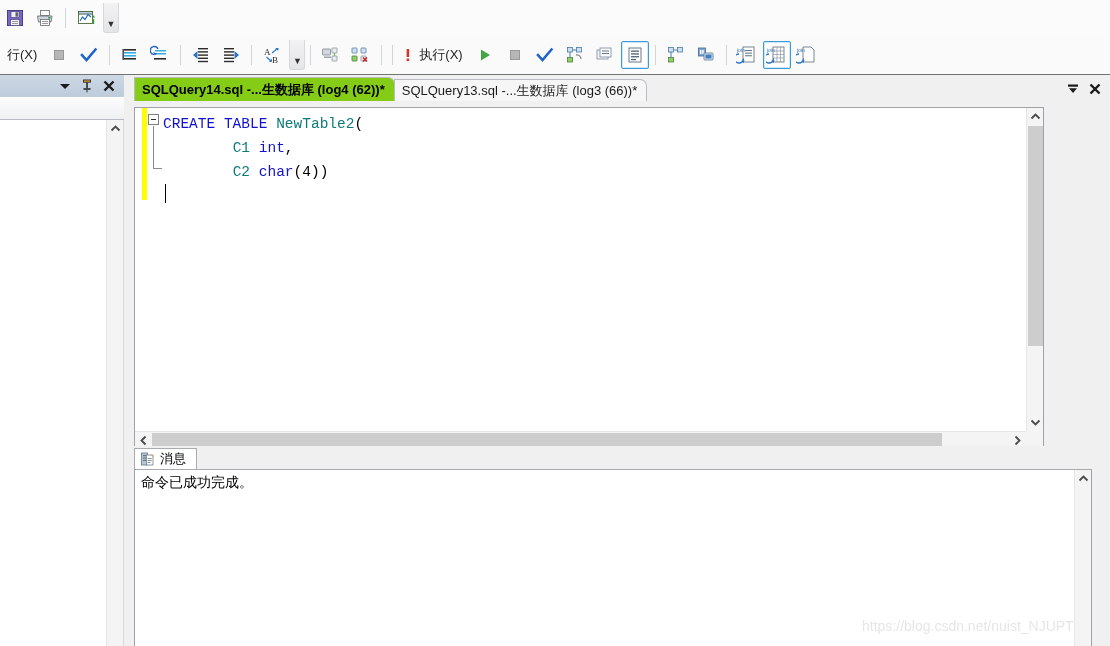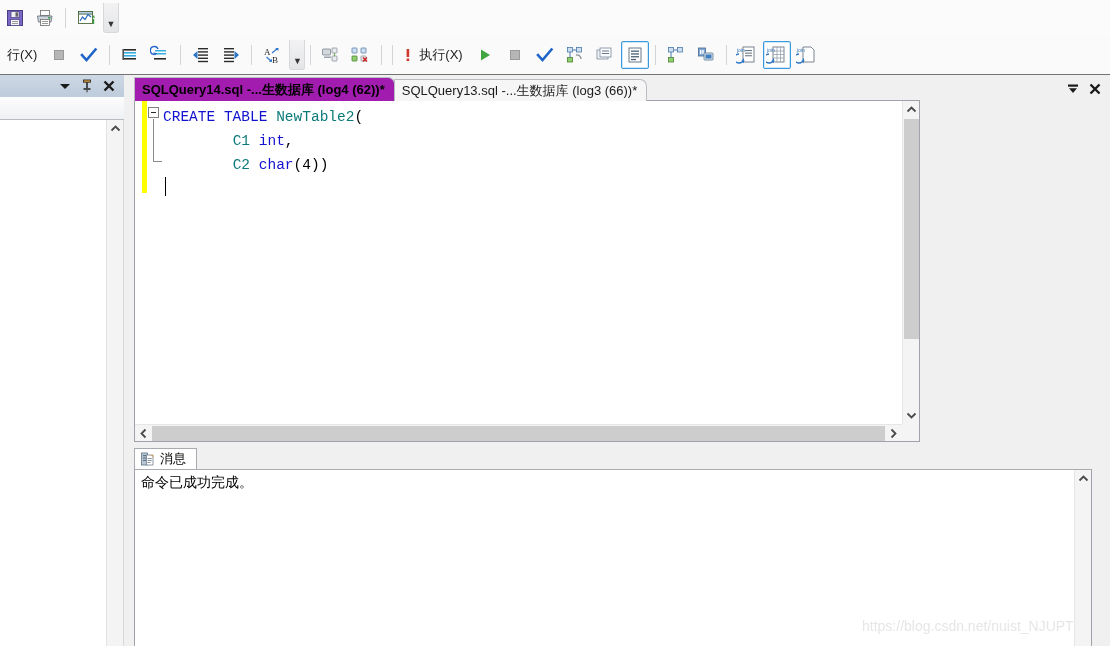--- a/index.html
+++ b/index.html
@@ -186,21 +186,21 @@
     padding: 0 9px 0 7px;
     font-size: 13px;
     white-space: nowrap;
     border: 1px solid #b9bcc1;
     border-bottom: none;
     border-radius: 0 7px 0 0;
     box-sizing: border-box;
     position: relative;
   }
   .doc-tab.active {
-    background: #a21caf;
+    background: #84cc16;
     font-weight: bold;
     color: #000;
     height: 24px;
     z-index: 3;
   }
   .doc-tab.inactive {
     background: #f6f6f7;
     color: #1b1b1b;
     margin-left: -1px;
     z-index: 1;
@@ -215,22 +215,22 @@
   #tabstrip-buttons .ts-btn {
     width: 22px; height: 20px;
     display: flex;
     align-items: center;
     justify-content: center;
   }
 
   
   #editor-pane {
     position: absolute;
-    left: 10px; top: 25px;
-    width: 786px; height: 342px;
+    left: 10px; top: 32px;
+    width: 910px; height: 342px;
     background: #ffffff;
     border: 1px solid #9fa3a9;
     box-sizing: border-box;
   }
   #editor-inner {
     position: absolute;
     left: 0; top: 0;
     right: 17px; bottom: 17px;
     overflow: hidden;
     background: #fff;

